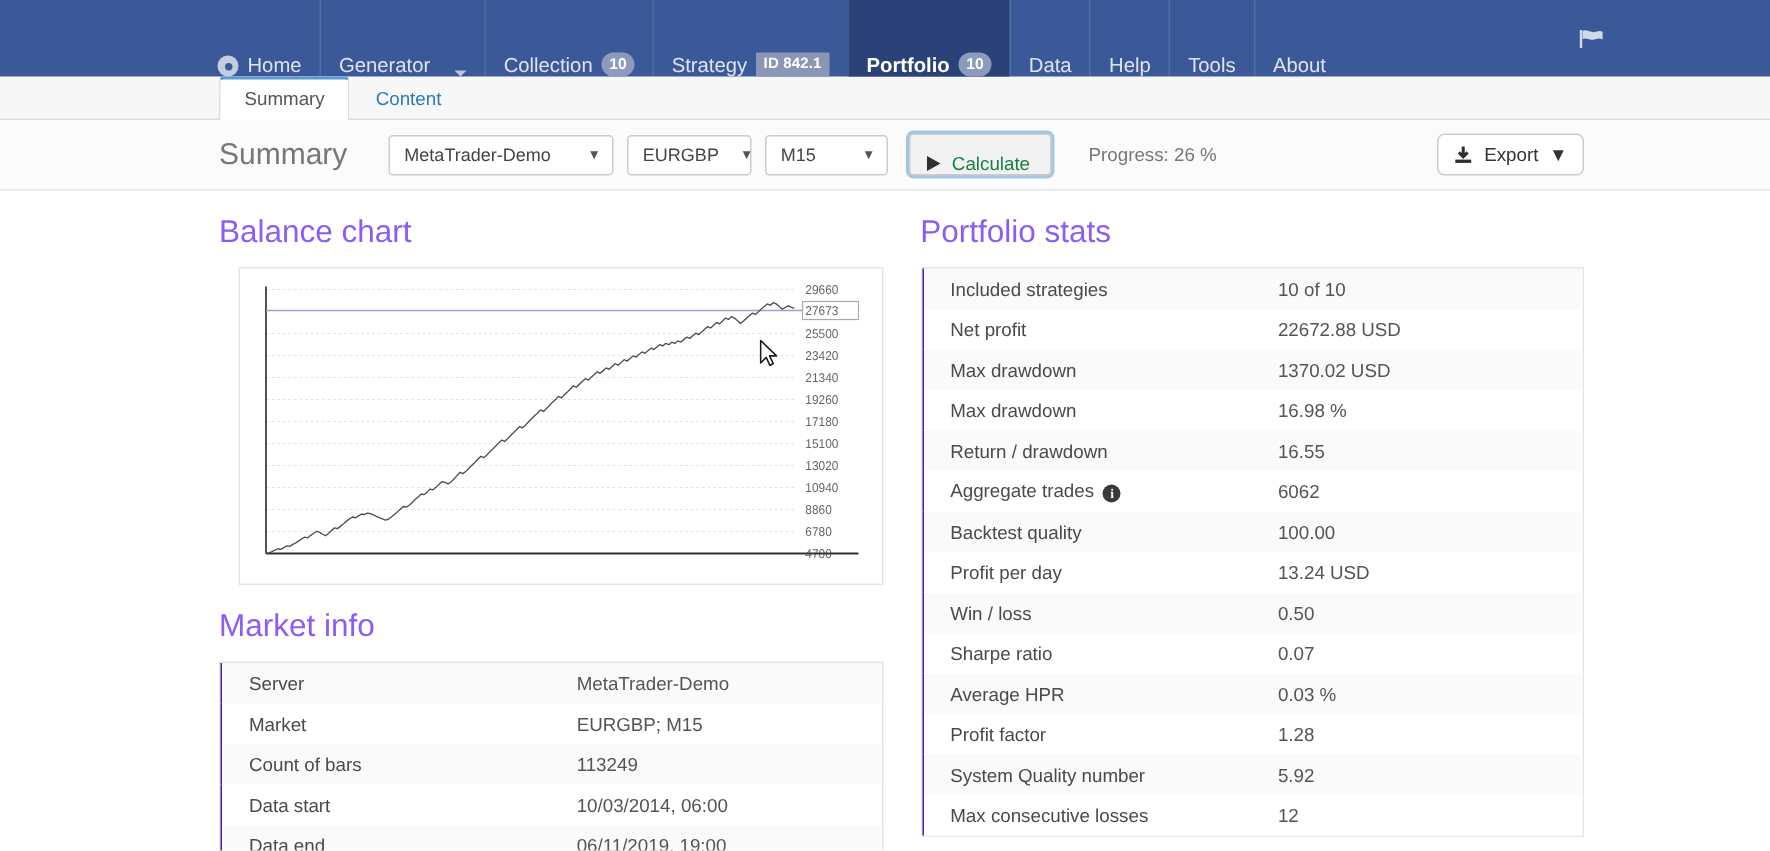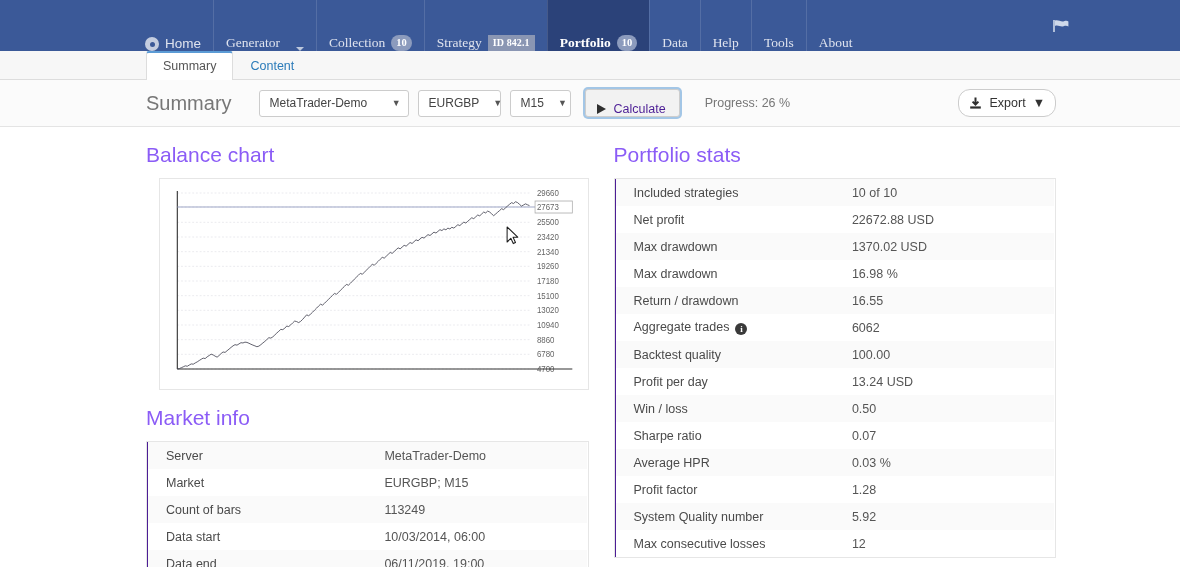--- a/index.html
+++ b/index.html
@@ -148,54 +148,54 @@
     gap: 14px;
     white-space: nowrap;
   }
   .select .arw {
     font-size: 9px;
     color: #555555;
     line-height: 1;
   }
   .sel-server { width: 150px; }
   .sel-symbol { width: 83px; }
-  .sel-tf { width: 61px; }
+  .sel-tf { width: 82px; }
 
   .btn-calc {
     height: 28px;
     background: #f2f2f2;
     border: 1px solid #cdcdcd;
     border-radius: 3px;
     box-shadow: 0 0 0 2px rgba(91,155,213,0.55);
     display: flex; align-items: center;
     gap: 8px;
     padding: 11px 13px 0 11px;
     font-size: 12.5px;
-    color: #4c1d95;
+    color: #15803d;
     cursor: pointer;
     margin-left: 5px;
   }
   .play-tri {
     width: 0; height: 0;
     border-top: 5px solid transparent;
     border-bottom: 5px solid transparent;
     border-left: 9px solid #2f2f2f;
   }
   .progress-text {
     font-size: 12.5px;
     color: #777777;
     margin-left: 16px;
     white-space: nowrap;
   }
   .btn-export {
     margin-left: auto;
     height: 28px;
     background: #ffffff;
     border: 1px solid #cccccc;
-    border-radius: 12px;
+    border-radius: 5px;
     display: flex; align-items: center;
     gap: 7px;
     padding: 0 10px;
     font-size: 12.5px;
     color: #333333;
     cursor: pointer;
   }
   .export-icon { width: 13px; height: 13px; display: block; }
 
   
@@ -270,21 +270,21 @@
 </head>
 <body>
 
 <div class="navbar">
   <div class="nav-left-pad"></div>
   <div class="nav-items">
     <div class="nav-item no-sep">
       <span class="home-icon"></span>
       <span>Home</span>
     </div>
-    <div id="nav-dynamic" style="display:flex;align-items:stretch;font-family:Liberation Serif, serif;">
+    <div id="nav-dynamic" style="display:flex;align-items:stretch;">
         <div class="nav-item">
           <span>Generator</span>
           <span class="caret-down" style="margin-left: 10px;"></span>
         </div>
         <div class="nav-item">
           <span>Collection</span>
           <span class="nav-badge">10</span>
         </div>
         <div class="nav-item">
           <span>Strategy</span>

